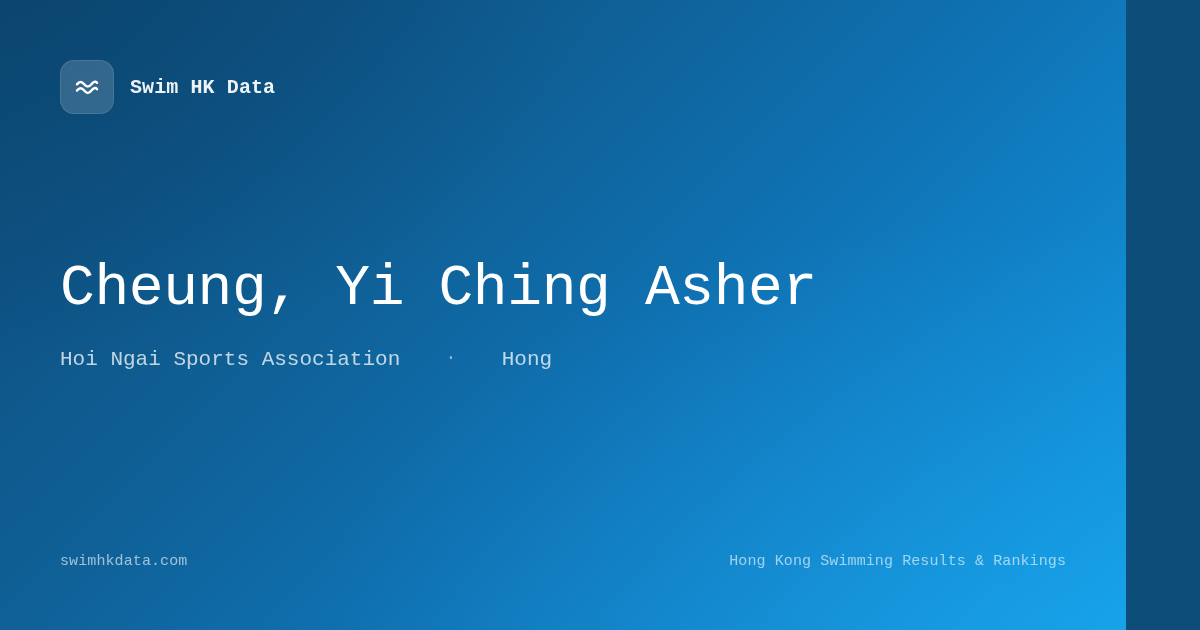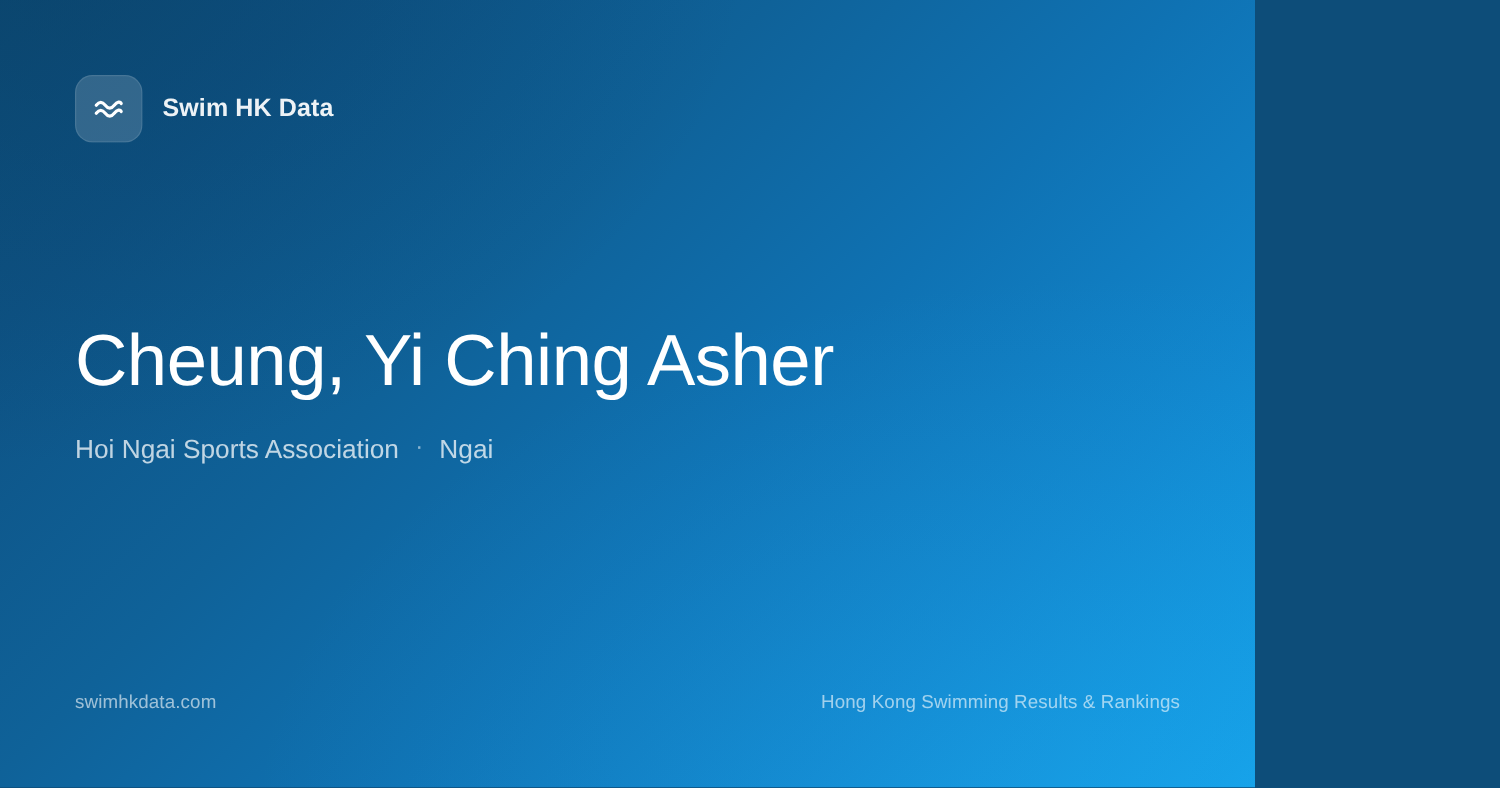--- a/index.html
+++ b/index.html
@@ -4,25 +4,25 @@
 <title>Swim HK Data — Athlete Card</title>
 <style>
   html, body {
     margin: 0;
     padding: 0;
     background: #0d4d79;
   }
 
   .og-card {
     position: relative;
-    width: 1004px;
+    width: 1126px;
     height: 630px;
     box-sizing: border-box;
     overflow: hidden;
-    font-family: Liberation Sans, sans-serif;
+    font-family: Liberation Mono, monospace;
     -webkit-font-smoothing: antialiased;
     background:
       linear-gradient(135deg,
         #0d4d79 0%,
         #0e5385 16%,
         #0f6299 38%,
         #0f72b3 58%,
         #1186cd 78%,
         #12a0e8 100%);
   }
@@ -93,20 +93,21 @@
     white-space: nowrap;
   }
 
   .athlete-meta {
     font-size: 21px;
     line-height: 1.3;
     color: rgba(255, 255, 255, 0.74);
     display: flex;
     align-items: flex-start;
     white-space: nowrap;
+    gap: 32px;
   }
 
   .meta-sep {
     color: rgba(255, 255, 255, 0.52);
     padding: 0 13px;
     font-size: 19px;
   }
 
   
   .footer {
@@ -138,21 +139,21 @@
       </span>
       <span class="brand-name">Swim HK Data</span>
     </div>
 
     <div class="main">
       <h1 class="athlete-name">Cheung, Yi Ching Asher</h1>
 
       <div class="athlete-meta">
         <span>Hoi Ngai Sports Association</span>
         <span class="meta-sep">·</span>
-        <span>Ngai</span>
+        <span>Hong</span>
       </div>
     </div>
 
     <div class="footer">
       <span class="footer-left">swimhkdata.com</span>
       <span class="footer-right">Hong Kong Swimming Results &amp; Rankings</span>
     </div>
 
   </div>
 </div>

